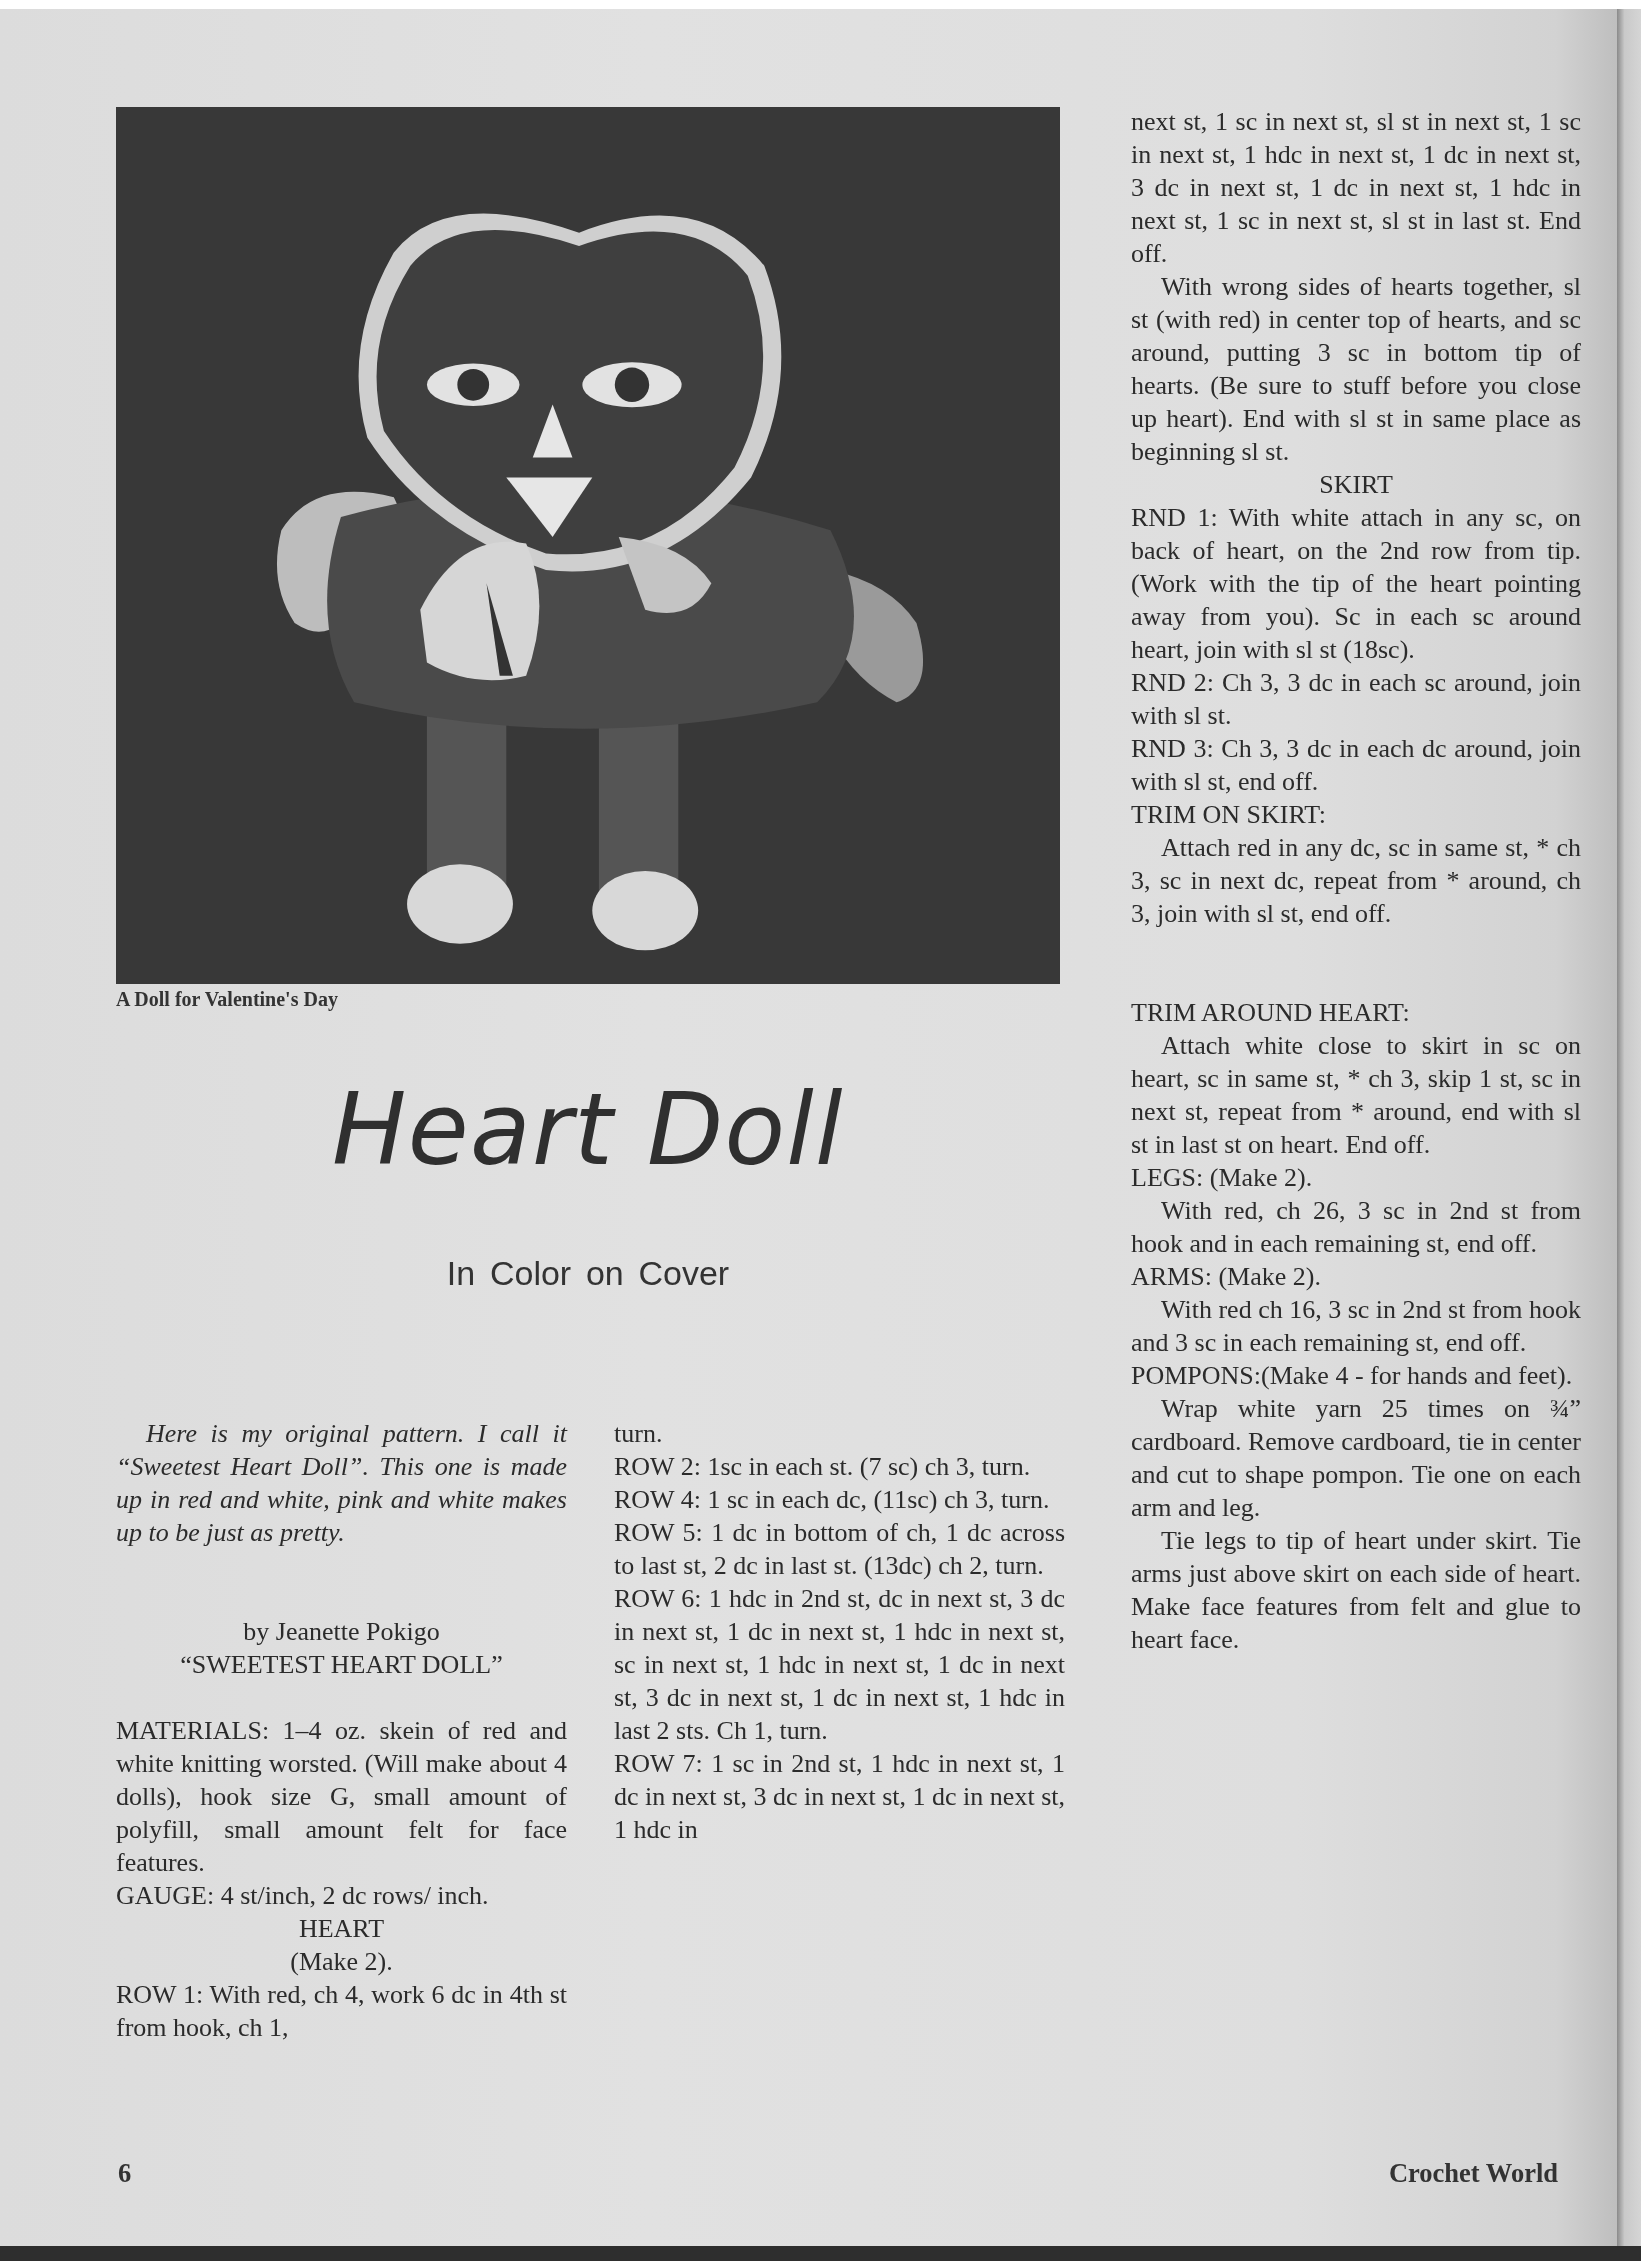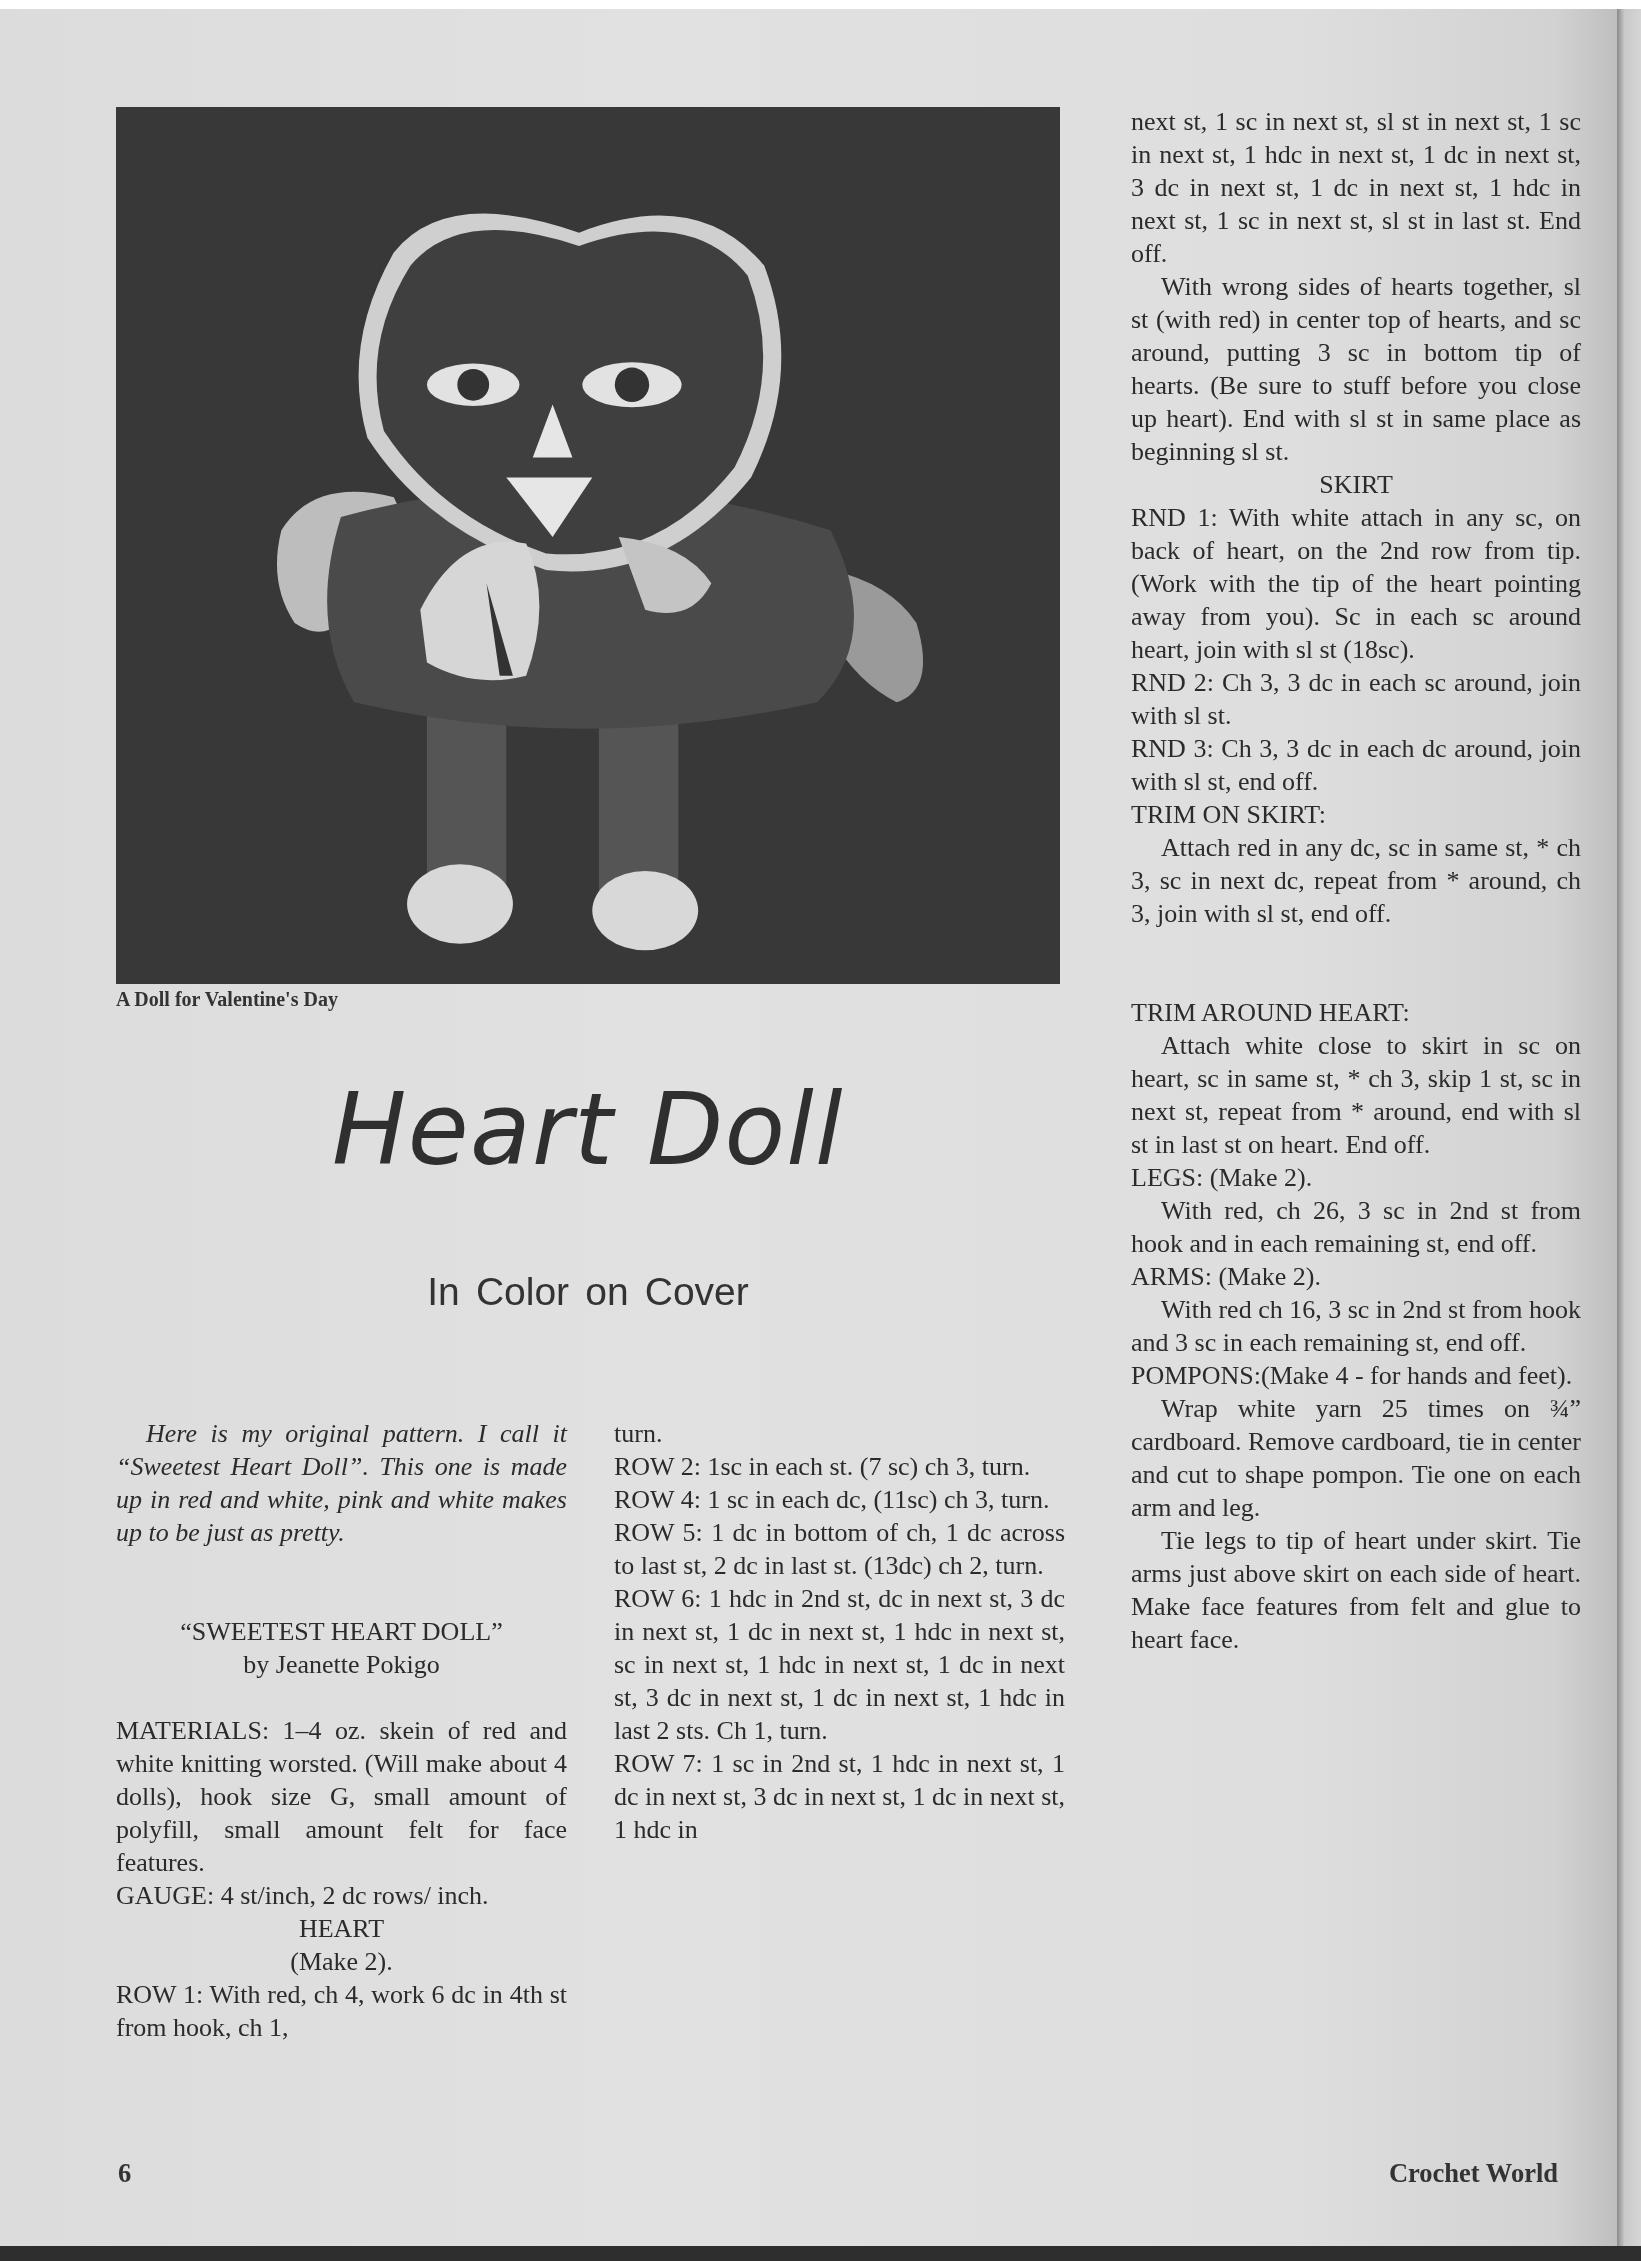--- a/index.html
+++ b/index.html
@@ -36,21 +36,21 @@
     position: absolute; left: 116px; width: 944px; top: 1072px;
     text-align: center;
     font-family: "DejaVu Sans", "Liberation Sans", sans-serif;
     font-style: italic; font-weight: normal;
     font-size: 99px; letter-spacing: 1.3px; color: #2f2f2f;
   }
   .subtitle {
     position: absolute; left: 116px; width: 944px; top: 1254px;
     text-align: center;
     font-family: "Liberation Sans", "DejaVu Sans", sans-serif;
-    font-size: 39px; color: #333; word-spacing: 5.3px; margin-top: 16px;
+    font-size: 34px; color: #333; word-spacing: 5.3px;
   }
   .col {
     position: absolute;
     font-size: 26px; line-height: 33px;
     text-align: justify; color: #2b2b2b;
   }
   .col p { margin: 0; }
   .col .indent { text-indent: 30px; }
   .col .center { text-align: center; }
   .col .italic { font-style: italic; }
@@ -105,22 +105,22 @@
 </div>
 
 <div class="caption">A Doll for Valentine's Day</div>
 
 <h1 class="title" style="margin:0;">Heart Doll</h1>
 <div class="subtitle">In Color on Cover</div>
 
 <div class="col col-left">
   <p class="indent italic">Here is my original pattern. I call it “Sweetest Heart Doll”. This one is made up in red and white, pink and white makes up to be just as pretty.</p>
   <div class="gap-big"></div>
+  <p class="center">by Jeanette Pokigo</p>
   <p class="center">“SWEETEST HEART DOLL”</p>
-  <p class="center">by Jeanette Pokigo</p>
   <div class="gap"></div>
   <p>MATERIALS: 1–4 oz. skein of red and white knitting worsted. (Will make about 4 dolls), hook size G, small amount of polyfill, small amount felt for face features.</p>
   <p>GAUGE: 4 st/inch, 2 dc rows/ inch.</p>
   <p class="center">HEART</p>
   <p class="center">(Make 2).</p>
   <p>ROW 1: With red, ch 4, work 6 dc in 4th st from hook, ch 1,</p>
 </div>
 
 <div class="col col-mid">
   <p>turn.</p>

